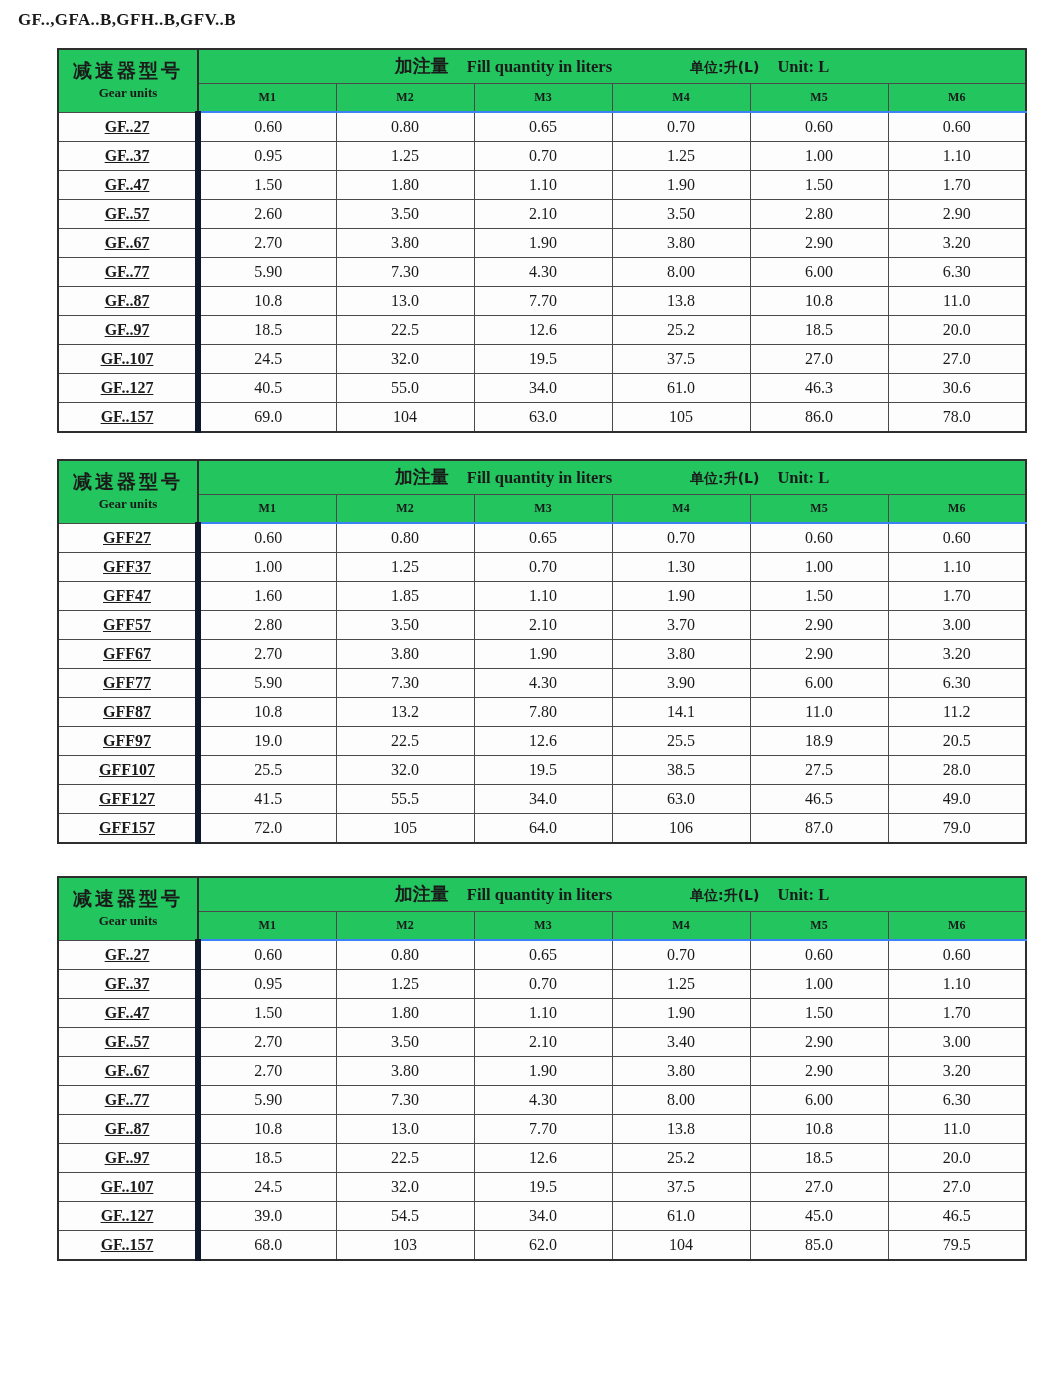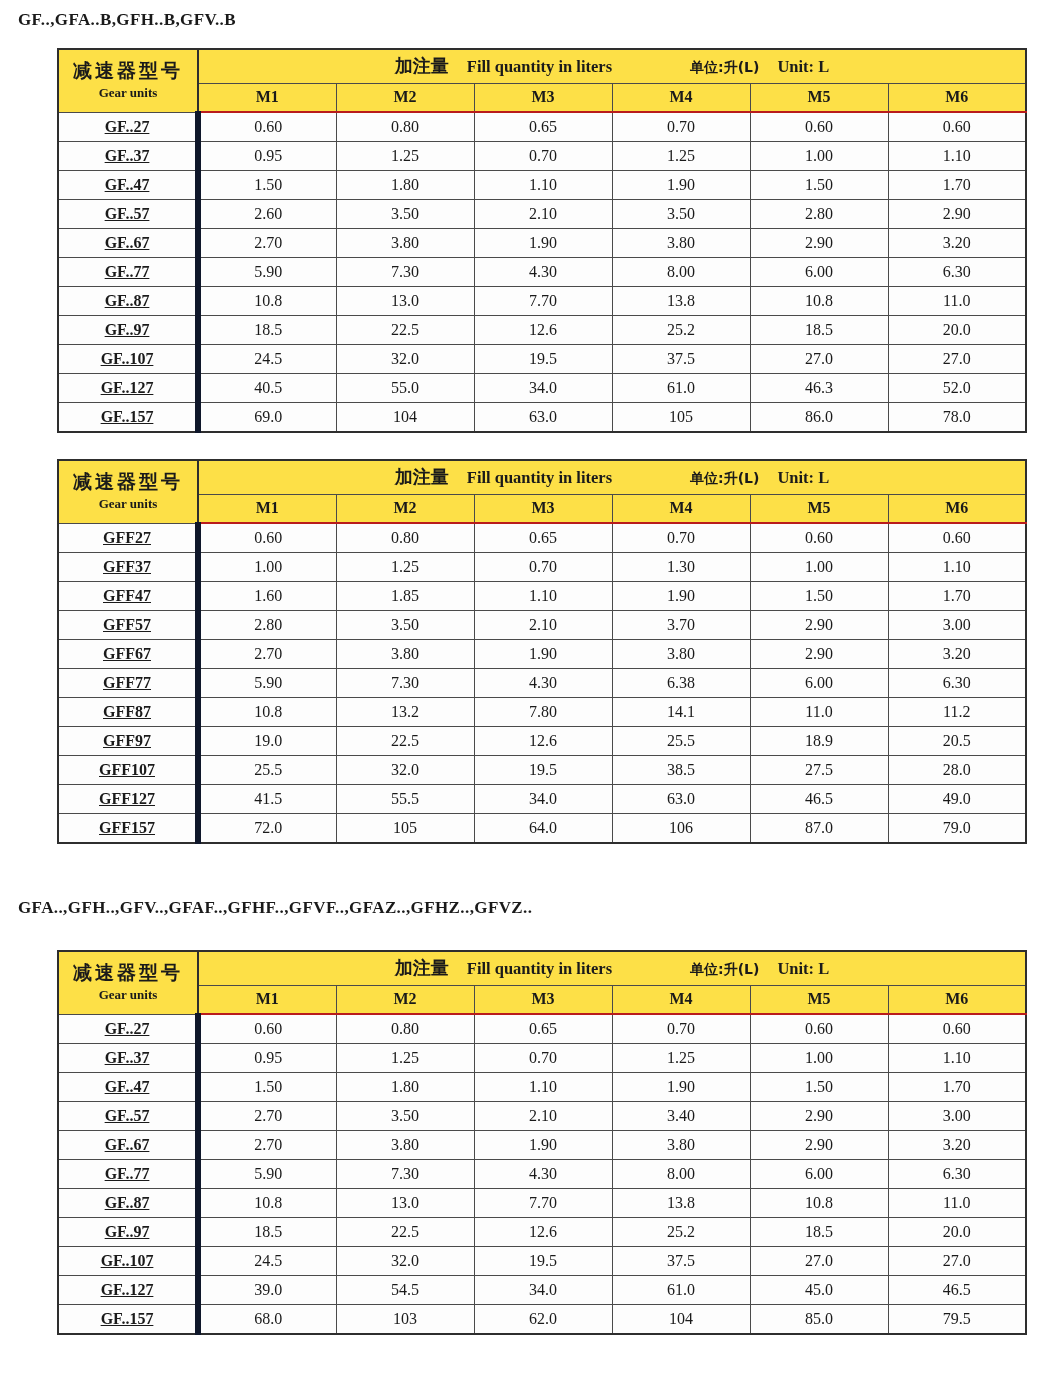--- a/index.html
+++ b/index.html
@@ -38,27 +38,27 @@
     border:1px solid #4a4a4a;
     text-align:center;
     vertical-align:middle;
     padding:0;
     font-size:16px;
     line-height:1.15;
   }
   .fill-table col.c-model { width:140px; }
   .fill-table col.c-val   { width:138px; }
 
-  .fill-table thead th { background:#fde047; }
+  .fill-table thead th { background:#22c55e; }
   .fill-table thead tr.row-span th { height:33px; }
   .fill-table thead tr.row-cols th {
     height:27px;
-    border-bottom:2px solid #b91c1c;
-    font-weight:bold;
-    font-size:16px;
+    border-bottom:2px solid #3b82f6;
+    font-weight:bold;
+    font-size:12px;
   }
   th.rowhead-cell {
     border-right:2px solid #2e2e2e !important;
     background:#ebebeb;
     padding:2px 0;
   }
   .rowhead-cn {
     display:block;
     font-family:"DejaVu Sans", sans-serif;
     font-weight:bold;
@@ -229,21 +229,21 @@
           <td>27.0</td>
           <td>27.0</td>
         </tr>
         <tr>
           <td class="model">GF..127</td>
           <td>40.5</td>
           <td>55.0</td>
           <td>34.0</td>
           <td>61.0</td>
           <td>46.3</td>
-          <td>52.0</td>
+          <td>30.6</td>
         </tr>
         <tr>
           <td class="model">GF..157</td>
           <td>69.0</td>
           <td>104</td>
           <td>63.0</td>
           <td>105</td>
           <td>86.0</td>
           <td>78.0</td>
         </tr>
@@ -326,21 +326,21 @@
           <td>1.90</td>
           <td>3.80</td>
           <td>2.90</td>
           <td>3.20</td>
         </tr>
         <tr>
           <td class="model">GFF77</td>
           <td>5.90</td>
           <td>7.30</td>
           <td>4.30</td>
-          <td>6.38</td>
+          <td>3.90</td>
           <td>6.00</td>
           <td>6.30</td>
         </tr>
         <tr>
           <td class="model">GFF87</td>
           <td>10.8</td>
           <td>13.2</td>
           <td>7.80</td>
           <td>14.1</td>
           <td>11.0</td>
@@ -378,21 +378,20 @@
           <td>72.0</td>
           <td>105</td>
           <td>64.0</td>
           <td>106</td>
           <td>87.0</td>
           <td>79.0</td>
         </tr>
       </tbody>
   </table>
 
-  <h2 class="section-title mt-s2">GFA..,GFH..,GFV..,GFAF..,GFHF..,GFVF..,GFAZ..,GFHZ..,GFVZ..</h2>
   <table class="fill-table tbl-m2">
     <colgroup>
       <col class="c-model">
         <col class="c-val">
         <col class="c-val">
         <col class="c-val">
         <col class="c-val">
         <col class="c-val">
         <col class="c-val">
     </colgroup>

